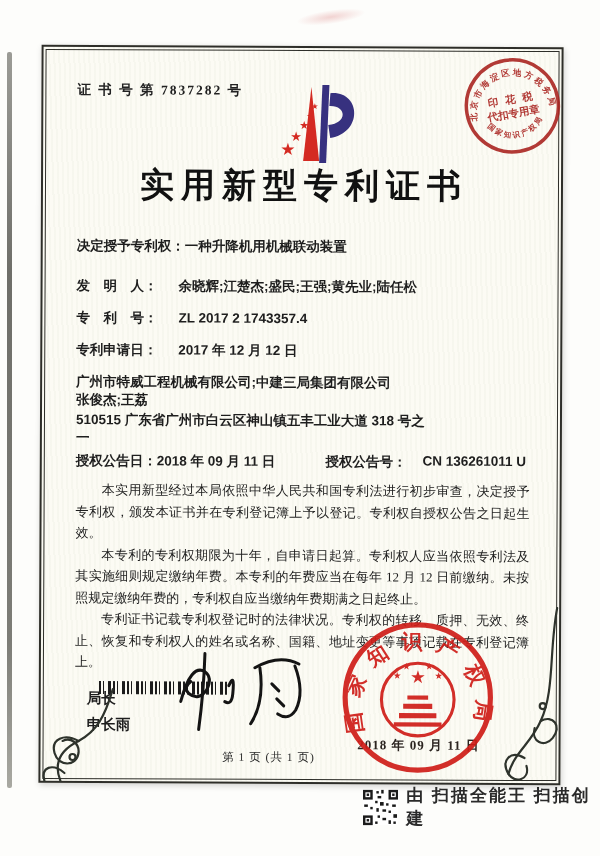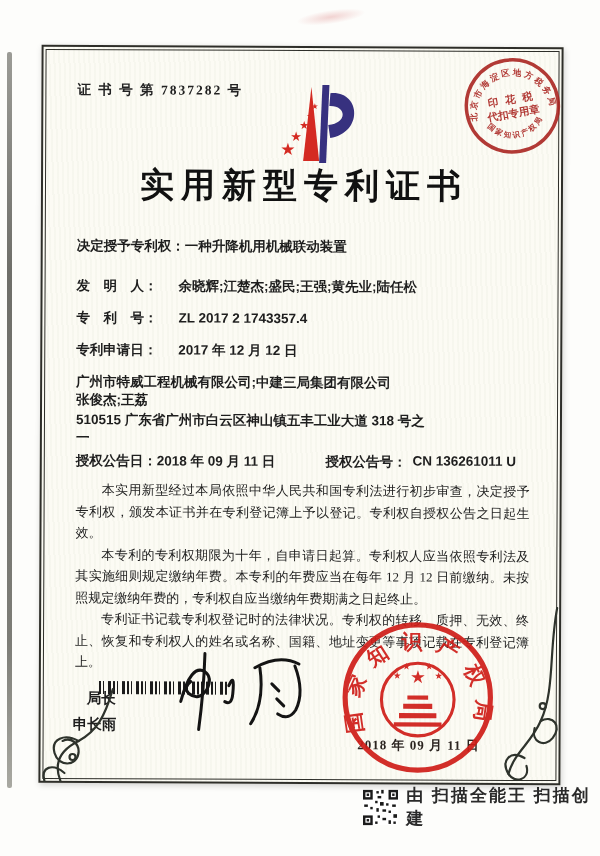--- a/index.html
+++ b/index.html
@@ -53,40 +53,40 @@
   .row { display:flex; line-height:18px; }
   .row .lab { flex:0 0 102px; white-space:nowrap; }
   .row .val { flex:1; }
   .mb-lg { margin-bottom:22px; }
   .mb { margin-bottom:14px; }
   .mb-xs { margin-bottom:2px; }
   .two-line { line-height:18px; }
   .grant-row { display:flex; margin-top:5px; }
   .grant-left { display:flex; flex:0 0 55%; }
   .grant-right { display:flex; flex:1; }
-  .grant-right .lab2 { white-space:nowrap; margin-right:6px;font-family:Liberation Mono, monospace; }
+  .grant-right .lab2 { white-space:nowrap; margin-right:16px;font-family:Liberation Mono, monospace; }
 
   .body-text {
     margin-top:9px;
     font-family:"Liberation Serif","DejaVu Serif",serif;
     font-size:13px; line-height:21.5px; color:#1d1d1d;
     text-align:justify;
   }
   .body-text p { text-indent:2em; }
 
   .barcode {
     margin:8px 0 0 24px; width:130px; height:13px;
     background:repeating-linear-gradient(90deg,
       #1c1c1c 0 2px, rgba(0,0,0,0) 2px 4px,
       #1c1c1c 4px 5px, rgba(0,0,0,0) 5px 9px,
       #1c1c1c 9px 12px, rgba(0,0,0,0) 12px 14px);
   }
 
   .officer-title { position:absolute; left:46px; top:642px; font-size:14.5px; font-weight:700;text-align:right; }
-  .officer-name  { position:absolute; left:32px; top:668px; font-size:14.5px; font-weight:700; }
+  .officer-name  { position:absolute; left:46px; top:668px; font-size:14.5px; font-weight:700; }
   .signature { position:absolute; left:118px; top:596px; width:170px; height:95px; }
 
   .grant-seal { position:absolute; left:294px; top:566px; width:166px; height:166px; opacity:.92; z-index:3; }
   .seal-date {
     position:absolute; left:298px; top:688px; width:160px; text-align:center;
     font-family:"Liberation Serif","DejaVu Serif",serif;
     font-size:13px; font-weight:700; letter-spacing:1px; color:#2b2420; z-index:2;
   }
   .tax-seal { position:absolute; left:414px; top:2px; width:110px; height:110px; opacity:.88; transform:rotate(-10deg); }
 
@@ -230,20 +230,21 @@
         <text x="100" y="62" font-size="9" fill="#cf1d18" text-anchor="middle">★</text>
         <g fill="#cf1d18">
           <rect x="70" y="78" width="20" height="4"></rect>
           <rect x="66" y="86" width="28" height="5"></rect>
           <rect x="62" y="95" width="36" height="5"></rect>
           <rect x="57" y="104" width="46" height="4"></rect>
         </g>
       </g>
     </svg>
 
+    <div class="page-footer">第 1 页 (共 1 页)</div>
 
     <svg class="flourish-left" viewBox="0 0 78 100">
       <g fill="none" stroke="#2e332c" stroke-width="2.2" stroke-linecap="round">
         <path d="M76,2 C68,30 60,44 42,54 C26,62 16,74 24,94"></path>
         <path d="M42,54 C28,46 14,52 18,66 C22,80 40,80 42,66 C43,56 34,50 26,54"></path>
         <path d="M28,86 C16,76 4,80 8,94"></path>
         <circle cx="36" cy="70" r="3"></circle>
       </g>
     </svg>
 

